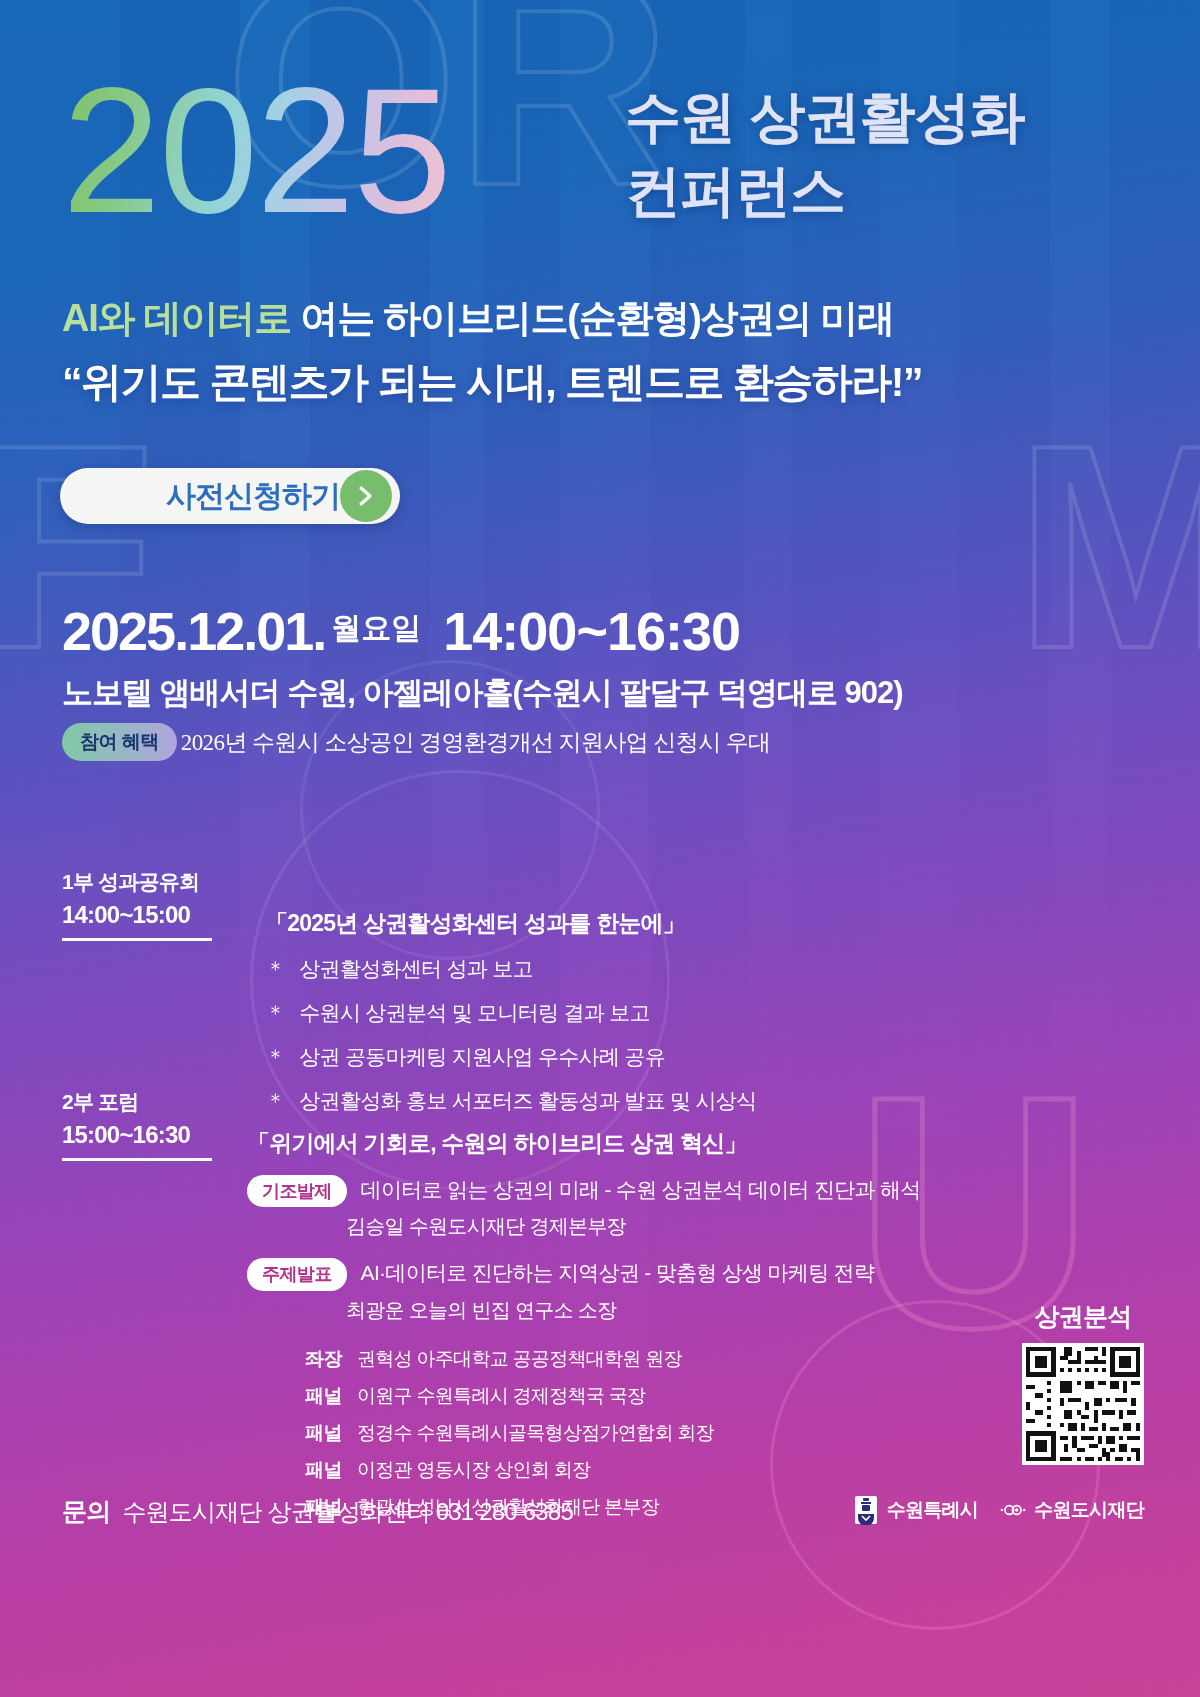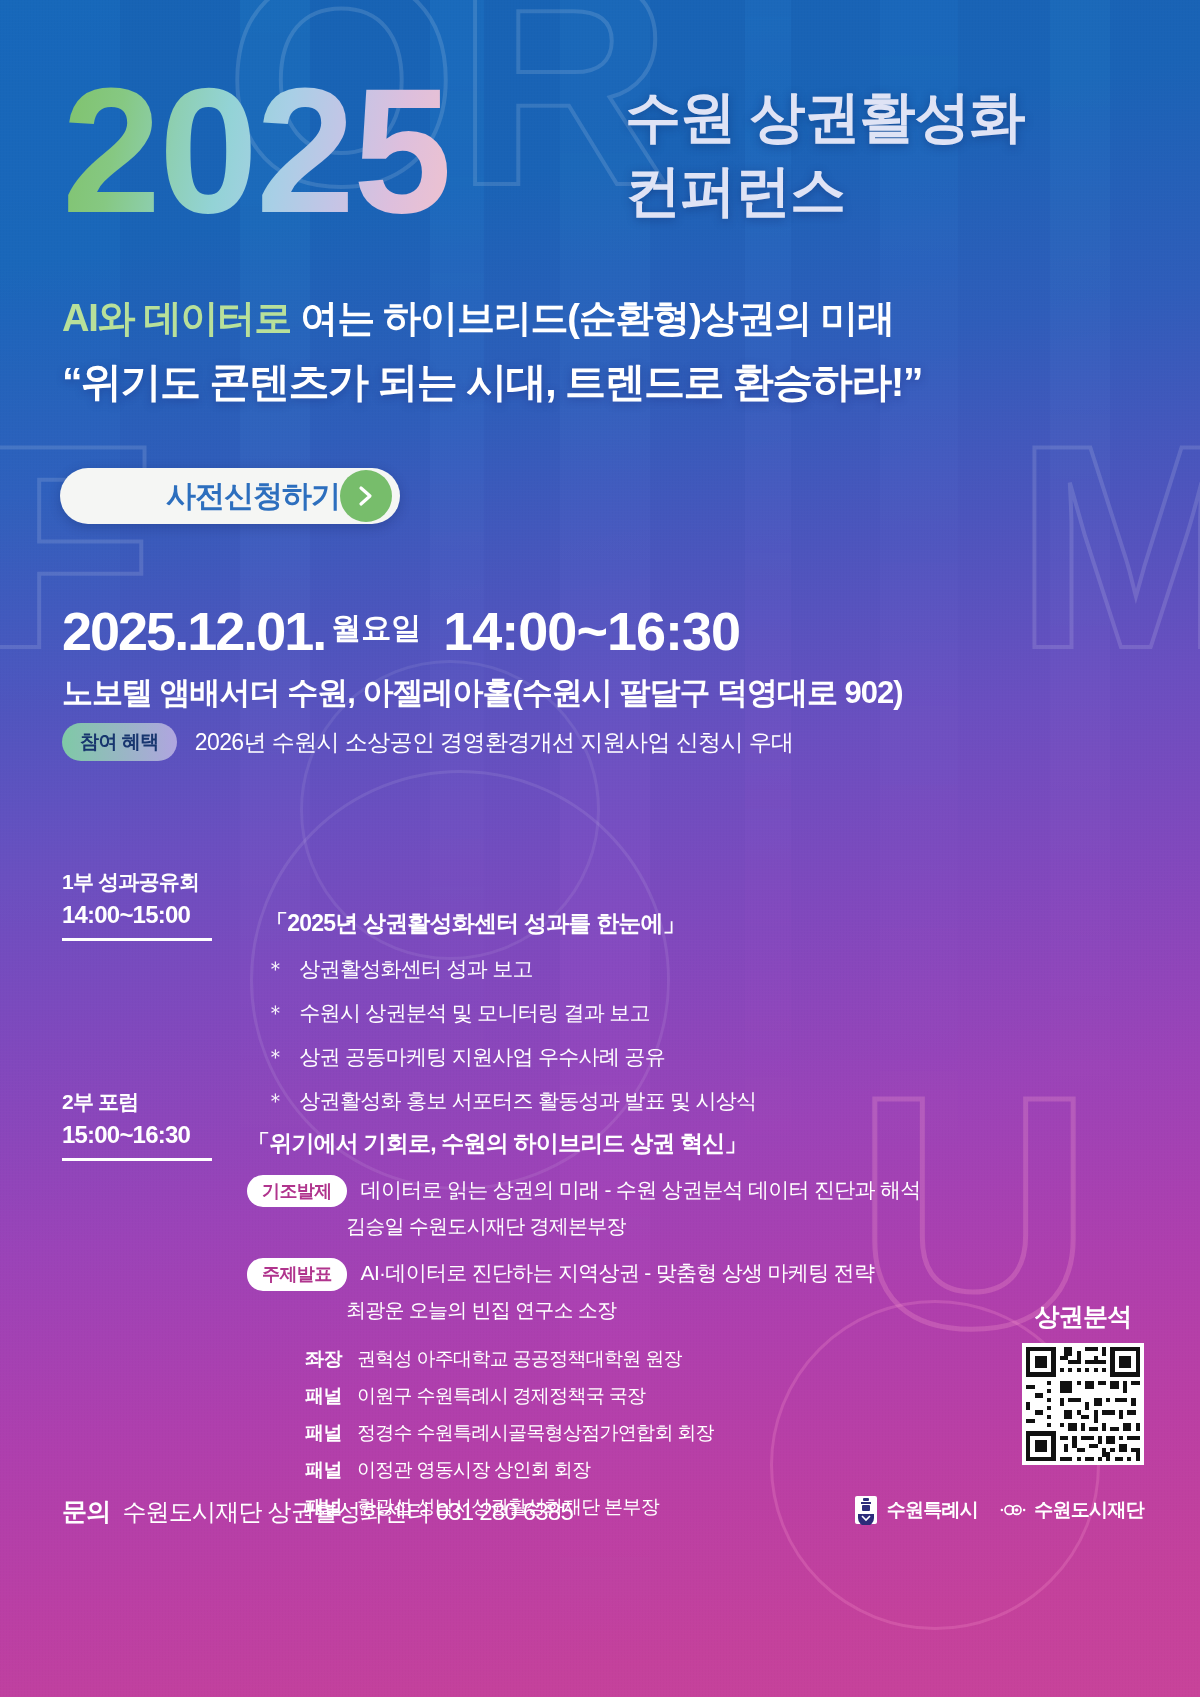--- a/index.html
+++ b/index.html
@@ -43,21 +43,21 @@
   .noise{position:absolute;inset:0;opacity:.16;pointer-events:none;
     background-image:
       repeating-linear-gradient(0deg,rgba(255,255,255,.05) 0 1px,transparent 1px 3px),
       repeating-linear-gradient(90deg,rgba(0,0,0,.05) 0 1px,transparent 1px 3px);}
 
   .content{position:relative;z-index:5;}
 
   
   .year{
     position:absolute;left:62px;top:62px;
-    font-size:178px;font-weight:700;line-height:1;
+    font-size:178px;font-weight:400;line-height:1;
     letter-spacing:-2px;
     background:linear-gradient(100deg,#7fc26b 0%,#86c882 16%,#8ecfb4 30%,#93d3d6 42%,#a8cfe6 56%,#c3c5e6 70%,#ddbfdd 84%,#efc2cf 100%);
     -webkit-background-clip:text;background-clip:text;color:transparent;
   }
   .title-kr{
     position:absolute;left:625px;top:80px;
     font-size:56px;font-weight:800;line-height:1.32;
     color:#dfe3f5;letter-spacing:-1px;
     text-shadow:0 2px 10px rgba(10,30,90,.35);
   }
@@ -105,21 +105,21 @@
   .venue{
     position:absolute;left:62px;top:672px;
     font-size:31px;font-weight:600;color:#fff;letter-spacing:-1px;white-space:nowrap;
   }
   .benefit-row{position:absolute;left:62px;top:723px;display:flex;align-items:center;}
   .benefit-badge{
     background:linear-gradient(90deg,#7fc9a6,#b0a5e0);
     border-radius:20px;color:#17356e;font-size:19px;font-weight:800;
     padding:6px 18px;letter-spacing:-.5px;white-space:nowrap;text-align:center;
   }
-  .benefit-text{margin-left:18px;font-size:23px;color:#fff;font-weight:500;letter-spacing:-.6px;white-space:nowrap;}
+  .benefit-text{margin-left:4px;font-size:23px;color:#fff;font-weight:500;letter-spacing:-.6px;white-space:nowrap;font-family:Liberation Serif, serif;}
 
   
   .session{position:absolute;display:flex;}
   .sess-left{width:185px;flex:0 0 185px;color:#fff;}
   .sess-title{font-size:21px;font-weight:800;letter-spacing:-.8px;white-space:nowrap;}
   .sess-time{font-size:24px;font-weight:800;letter-spacing:-.8px;margin-top:5px;}
   .sess-rule{width:150px;height:3px;background:#fff;margin-top:9px;}
   .sess-right{flex:1;margin-top:40px;}
   .sess-heading{font-size:23px;font-weight:800;color:#fff;letter-spacing:-.8px;margin-bottom:16px;}
   .bullet{font-size:21px;color:#fff;font-weight:500;letter-spacing:-.7px;margin-bottom:16px;display:flex;}

